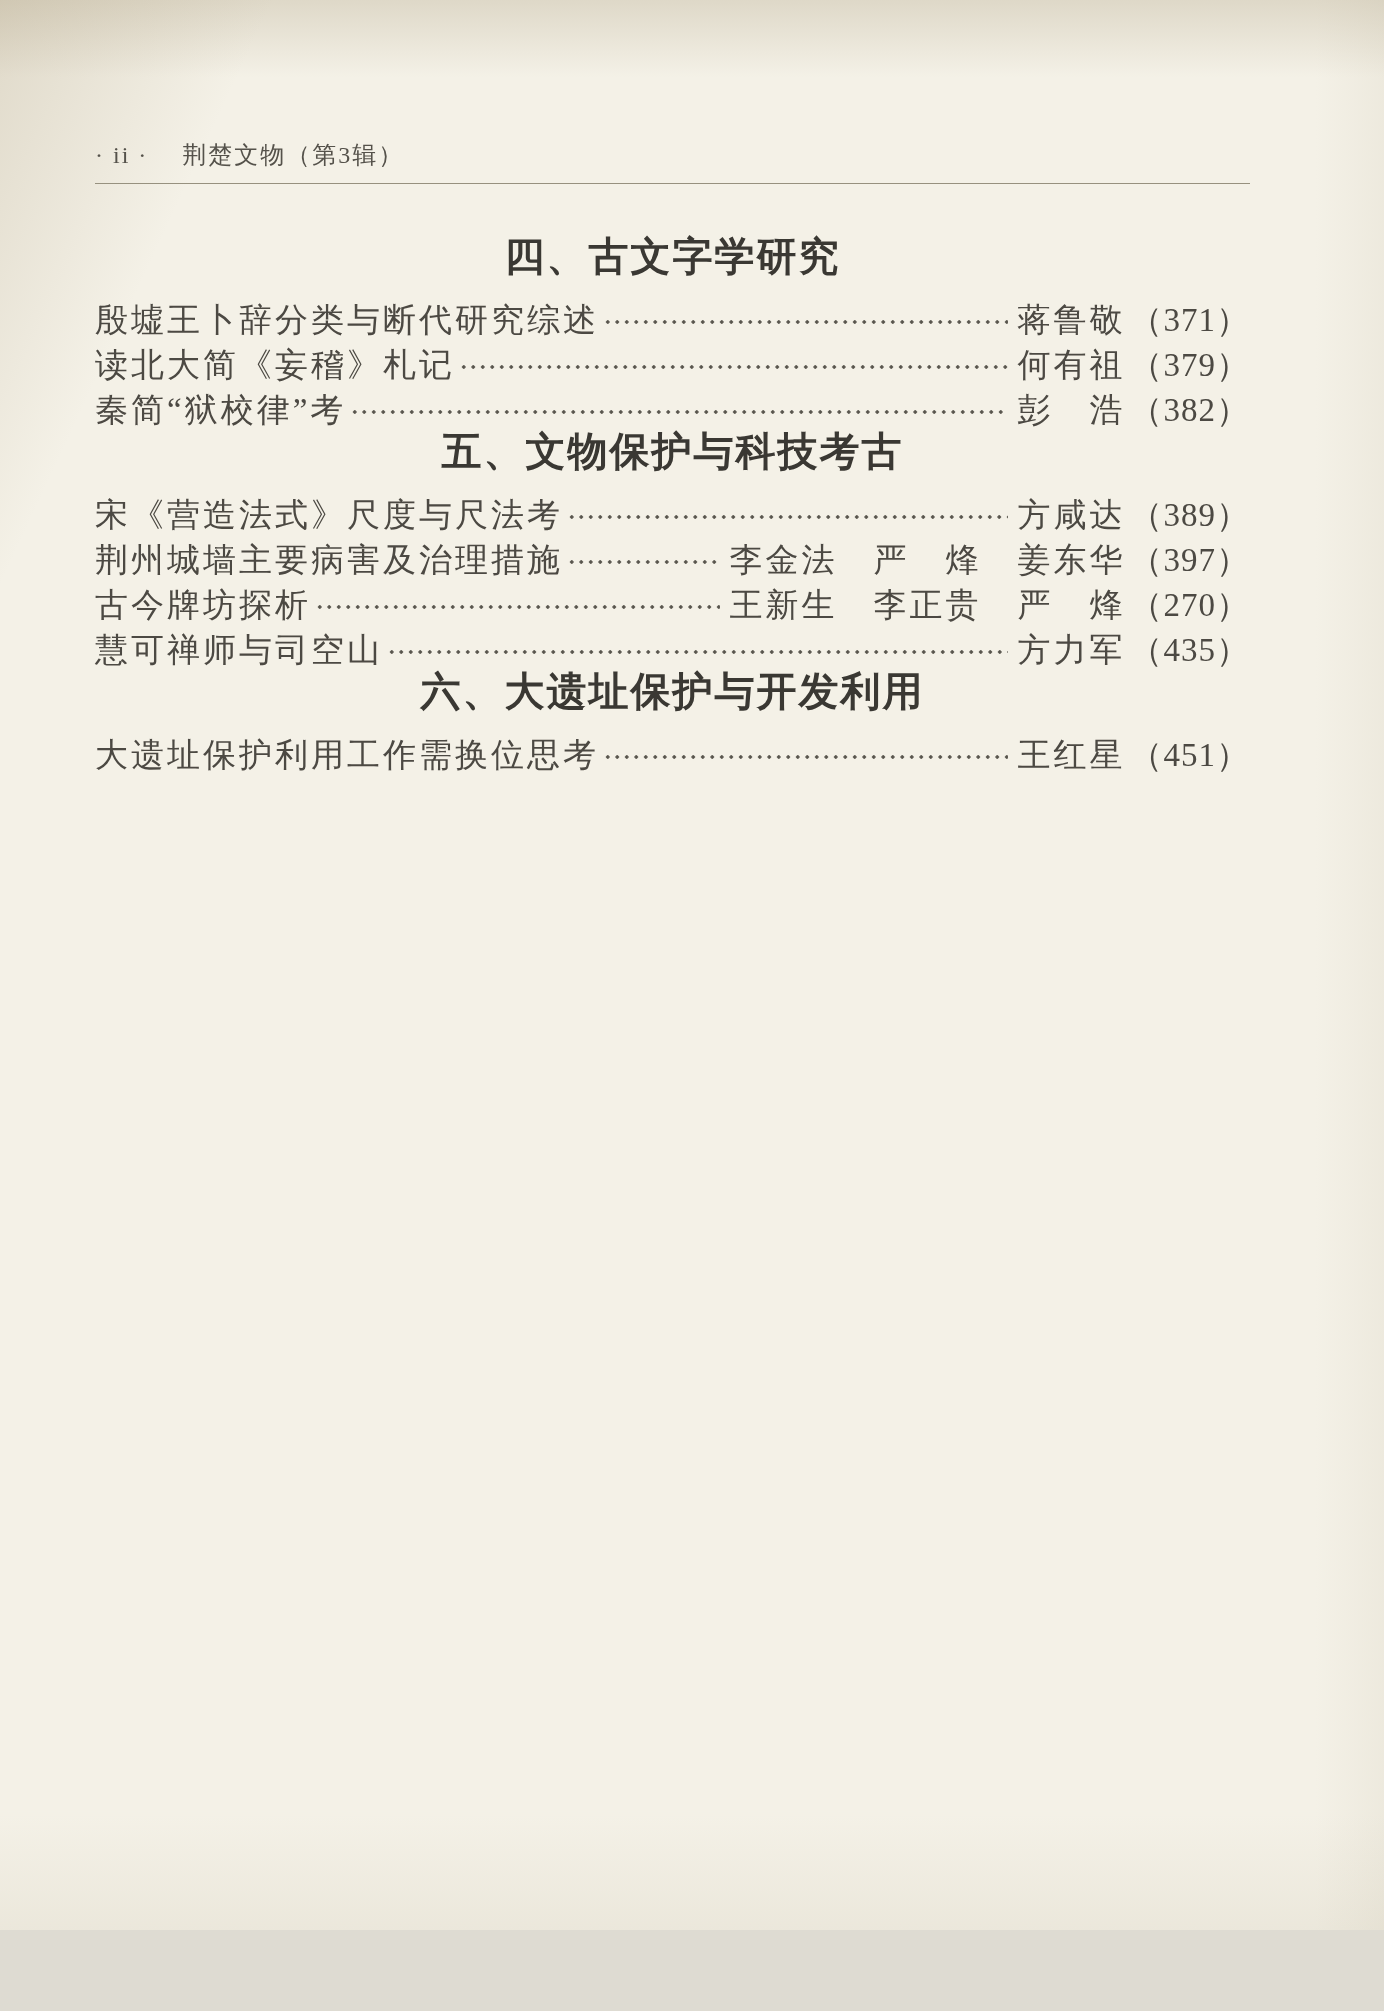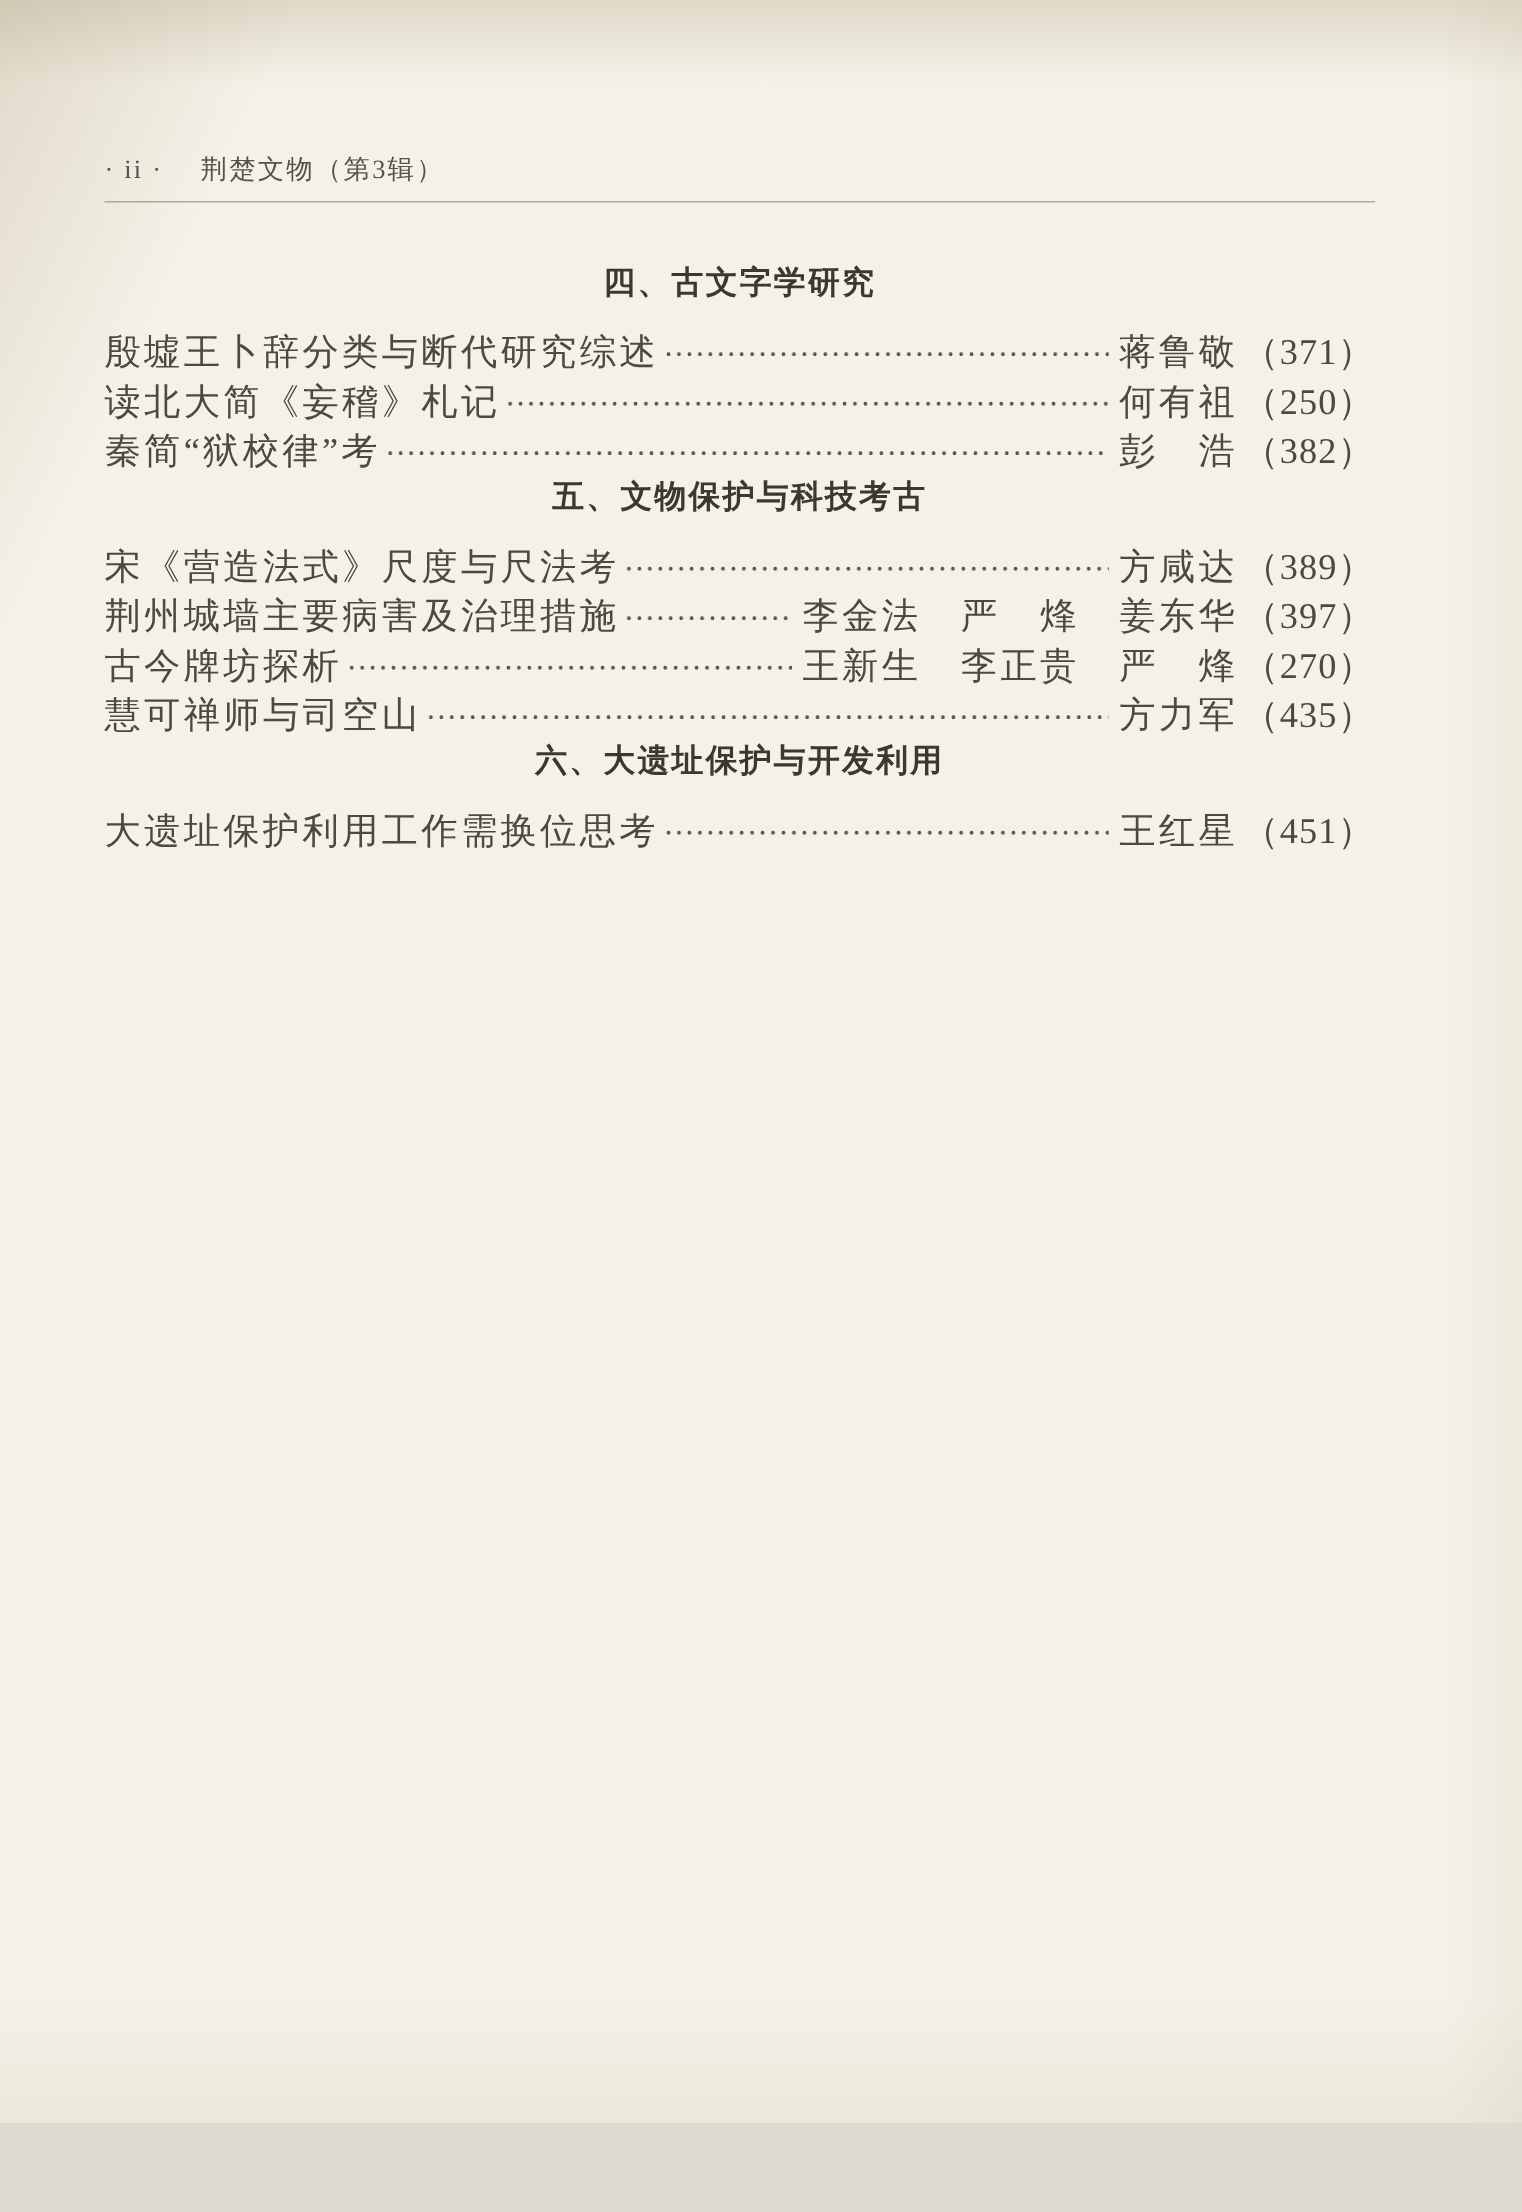--- a/index.html
+++ b/index.html
@@ -40,21 +40,21 @@
     border: none;
     border-top: 1.5px solid #97917f;
     margin: 14px 0 0 0;
     width: 100%;
   }
   .section-heading {
     margin: 0;
     text-align: center;
     font-family: "DejaVu Sans", "Liberation Sans", sans-serif;
     font-weight: 700;
-    font-size: 29px;
+    font-size: 40px;
     line-height: 36px;
     letter-spacing: 2px;
     color: #3a3833;
   }
   .section-heading.s4 { margin-top: 54px; }
   .section-heading.s5 { }
   .section-heading.s6 { }
   .toc { margin-top: 24px; }
   .toc-row {
     display: flex;
@@ -95,21 +95,21 @@
       <div class="toc-row">
         <span class="entry-title">殷墟王卜辞分类与断代研究综述</span>
         <span class="dot-leader"></span>
         <span class="entry-authors">蒋鲁敬</span>
         <span class="entry-page">（371）</span>
       </div>
       <div class="toc-row">
         <span class="entry-title">读北大简《妄稽》札记</span>
         <span class="dot-leader"></span>
         <span class="entry-authors">何有祖</span>
-        <span class="entry-page">（250）</span>
+        <span class="entry-page">（379）</span>
       </div>
       <div class="toc-row">
         <span class="entry-title">秦简“狱校律”考</span>
         <span class="dot-leader"></span>
         <span class="entry-authors">彭　浩</span>
         <span class="entry-page">（382）</span>
       </div>
     </div>
 
     <h2 class="section-heading s5">五、文物保护与科技考古</h2>

